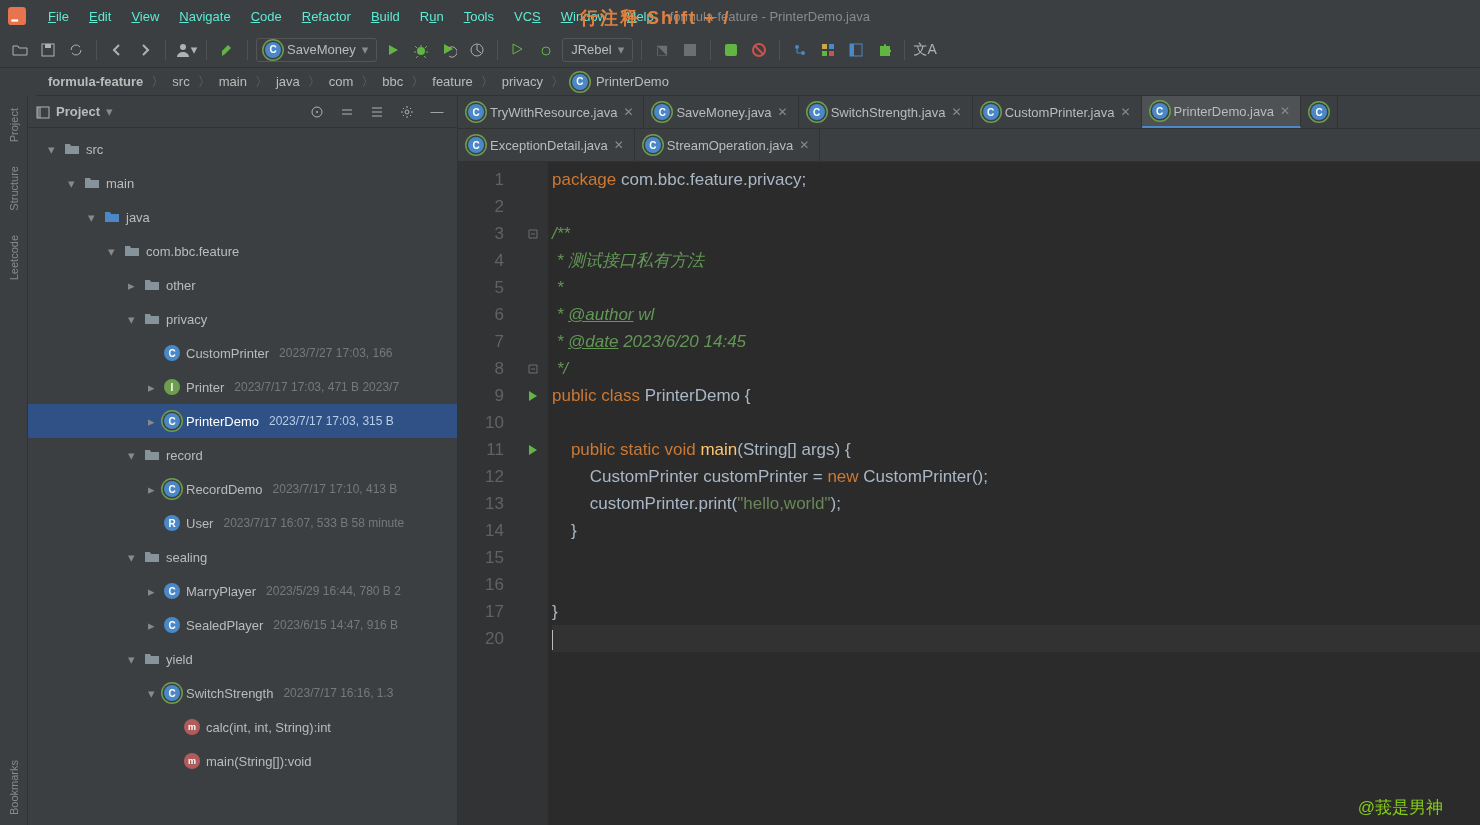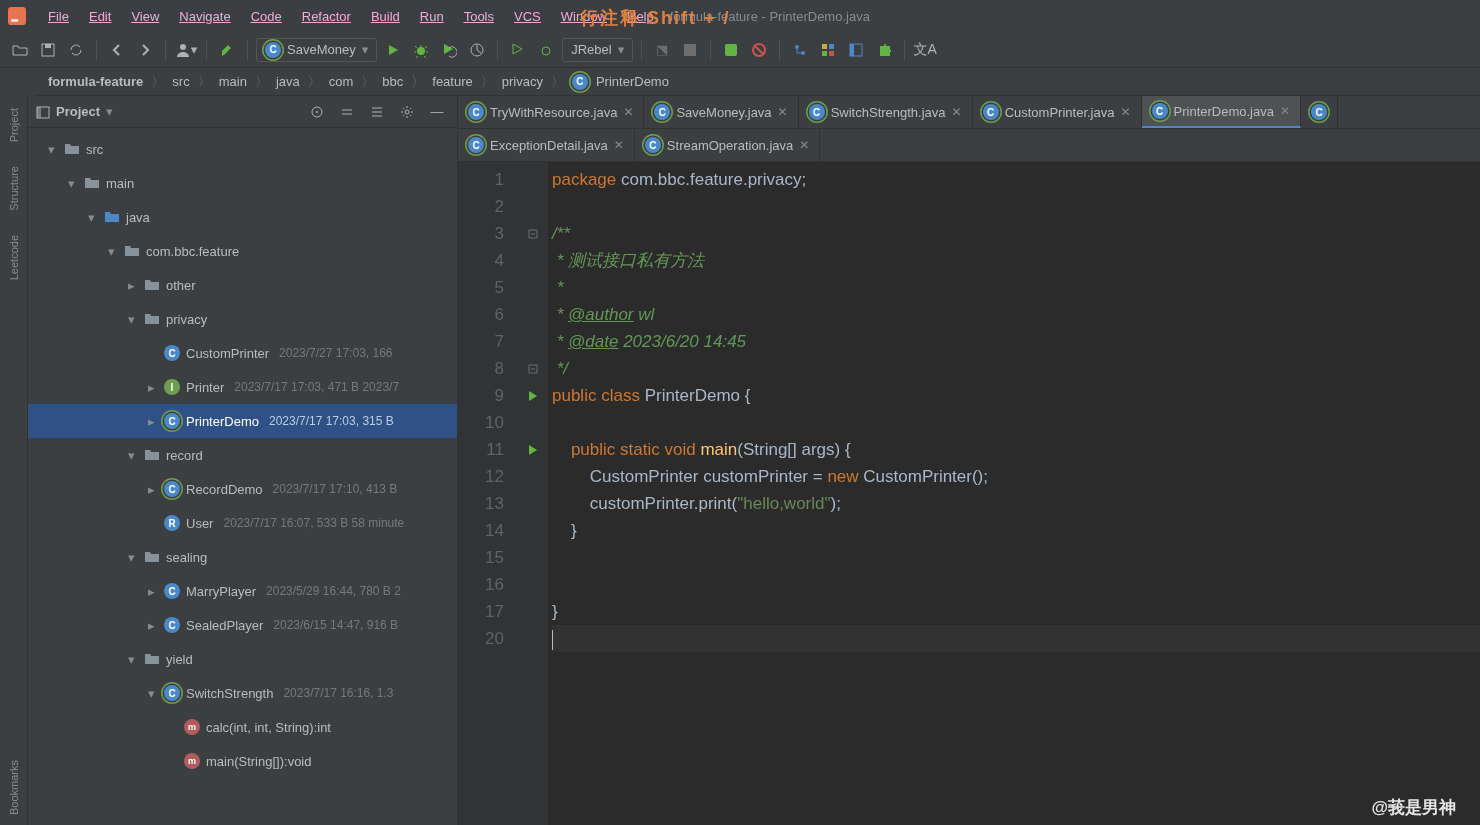--- a/index.html
+++ b/index.html
@@ -1,19 +1,19 @@
 <!DOCTYPE html>
 <html><head>
 <meta charset="utf-8">
 <style>
   * { margin: 0; padding: 0; box-sizing: border-box; font-family: "Segoe UI", Arial, sans-serif; }
   body { background: #3c3f41; color: #bbbbbb; font-size: 13px; width: 1480px; height: 825px; overflow: hidden; position: relative; }
   .menubar { height: 32px; display: flex; align-items: center; padding: 0 8px; background: #3c3f41; }
   .logo { width: 18px; height: 18px; margin-right: 12px; }
-  .menu-item { padding: 0 10px; color: #f9a8d4; cursor: pointer; text-decoration: underline; }
+  .menu-item { padding: 0 10px; color: #5eead4; cursor: pointer; }
   .menu-item u { text-decoration: underline; }
   .title-suffix { margin-left: 6px; color: #8a8a8a; }
   .overlay-text { position: absolute; top: 6px; left: 580px; font-size: 18px; color: #e0803e; font-weight: 600; letter-spacing: 2px; pointer-events: none; }
   .toolbar { height: 36px; display: flex; align-items: center; padding: 0 8px; gap: 4px; background: #3c3f41; border-bottom: 1px solid #323232; }
   .tb-btn { width: 24px; height: 24px; display: flex; align-items: center; justify-content: center; color: #AFB1B3; border-radius: 3px; }
   .tb-sep { width: 1px; height: 20px; background: #515151; margin: 0 4px; }
   .run-config { display: flex; align-items: center; gap: 6px; padding: 0 8px; height: 24px; border: 1px solid #555; border-radius: 3px; color: #bbbbbb; }
   .breadcrumb { height: 28px; display: flex; align-items: center; padding: 0 12px; gap: 4px; background: #3c3f41; border-bottom: 1px solid #323232; margin-left: 36px; }
   .crumb { color: #bbbbbb; }
   .crumb-sep { color: #6e6e6e; margin: 0 4px; }
@@ -44,21 +44,21 @@
   .code .line { height: 27px; white-space: pre; }
   .current-line { background: #323232; }
   .kw { color: #cc7832; }
   .str { color: #6a8759; }
   .doc { color: #629755; font-style: italic; }
   .doc-tag { color: #629755; font-style: italic; text-decoration: underline; }
   .ident { color: #a9b7c6; }
   .method { color: #ffc66d; }
   .type { color: #a9b7c6; }
   .caret { display: inline-block; width: 1px; height: 20px; background: #bbbbbb; vertical-align: middle; }
-  .watermark { position: absolute; bottom: 6px; right: 24px; color: #e5e5e5; font-size: 17px; font-weight: bold; }
+  .watermark { position: absolute; bottom: 6px; right: 37px; color: #84cc16; font-size: 17px; }
   .icon-c { width: 16px; height: 16px; border-radius: 50%; background: #4a88c7; color: #fff; font-size: 10px; display: inline-flex; align-items: center; justify-content: center; font-weight: bold; }
   .icon-c.ring { box-shadow: 0 0 0 1.5px #3c3f41, 0 0 0 3px #6e9e4d; }
   .icon-i { width: 16px; height: 16px; border-radius: 50%; background: #6e9e4d; color: #fff; font-size: 10px; display: inline-flex; align-items: center; justify-content: center; font-weight: bold; }
   .icon-r { width: 16px; height: 16px; border-radius: 50%; background: #4a88c7; color: #fff; font-size: 10px; display: inline-flex; align-items: center; justify-content: center; font-weight: bold; position: relative; }
   .icon-m { width: 16px; height: 16px; border-radius: 50%; background: #b05c5c; color: #fff; font-size: 9px; display: inline-flex; align-items: center; justify-content: center; font-weight: bold; }
   .icon-folder { color: #87939a; }
   .icon-folder.blue { color: #4a88c7; }
   .run-tri { color: #62b543; }
 </style>
 </head>

